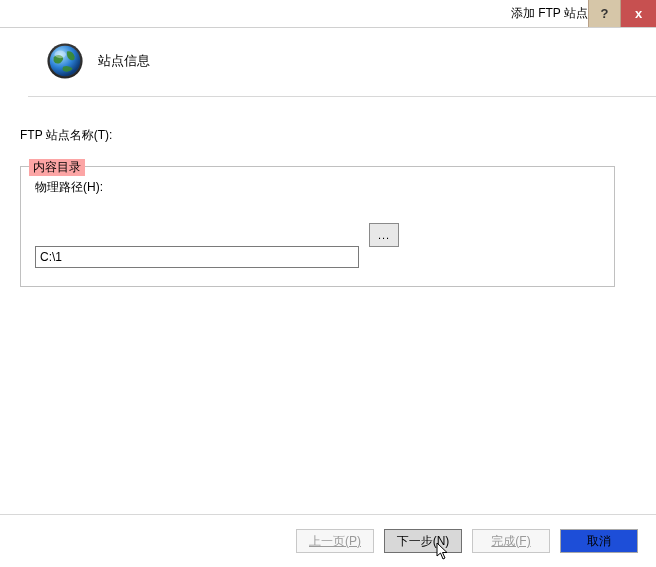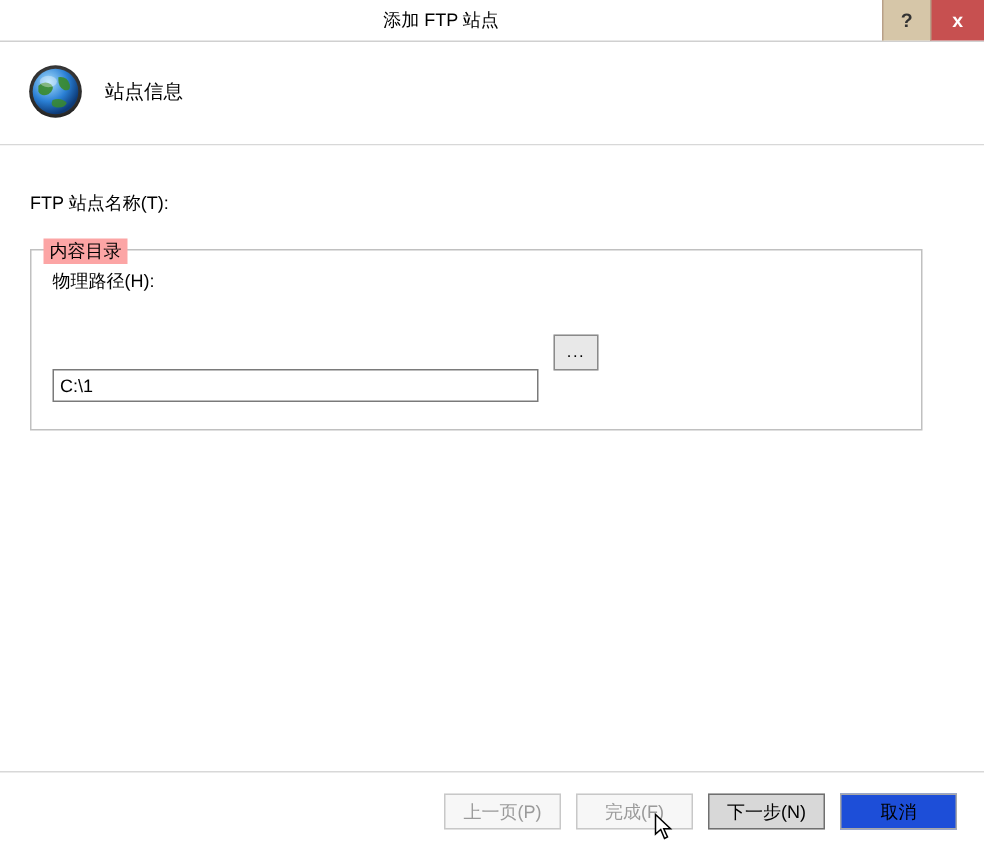--- a/index.html
+++ b/index.html
@@ -14,21 +14,21 @@
     .titlebar {
       height: 28px;
       background: #fff;
       border-bottom: 1px solid #d0d0d0;
       display: flex;
       align-items: center;
       position: relative;
     }
     .titlebar-title {
       flex: 1;
-      text-align: center;
+      text-align: right;
       font-size: 12px;
       color: #000;
     }
     .titlebar-buttons {
       display: flex;
       height: 100%;
     }
     .titlebar-btn {
       width: 32px;
       height: 100%;
@@ -50,20 +50,21 @@
       width: 36px;
       font-weight: bold;
     }
     .header-section {
       padding: 14px 18px 16px 18px;
       border-bottom: 1px solid #d8d8d8;
       display: flex;
       align-items: center;
       gap: 14px;
       background: #fff;
+      margin-left: 28px;
     }
     .globe-icon {
       width: 38px;
       height: 38px;
       flex-shrink: 0;
     }
     .page-title {
       font-size: 13px;
       color: #000;
       font-weight: normal;
@@ -142,20 +143,21 @@
       border: 1px solid #a8a8a8;
       background: #1d4ed8;
       font-size: 12px;
       font-family: inherit;
       cursor: default;
     }
     .footer-btn.disabled {
       color: #9a9a9a;
       background: #f7f7f7;
       border-color: #c8c8c8;
+      text-decoration: underline;
     }
     .footer-btn.primary {
       background: #d8d8d8;
       border-color: #707070;
     }
     .cursor-icon {
       position: absolute;
       bottom: 4px;
       left: 436px;
       pointer-events: none;
@@ -205,21 +207,21 @@
     <div class="field-label">物理路径(H):</div>
     <div class="path-row">
       <input type="text" class="text-input text-input-wide" value="C:\1" style="">
       <button class="browse-btn">...</button>
     </div>
   </div>
 </div>
 
 <div class="footer">
   <button class="footer-btn disabled">上一页(P)</button>
+  <button class="footer-btn primary">下一步(N)</button>
   <button class="footer-btn disabled">完成(F)</button>
-  <button class="footer-btn primary">下一步(N)</button>
   <button class="footer-btn">取消</button>
   <span class="cursor-icon">
     <svg width="14" height="18" viewBox="0 0 14 18">
       <path d="M1 1 L1 14 L4.5 11 L7 17 L9 16 L6.5 10.5 L11 10.5 Z" fill="#fff" stroke="#000" stroke-width="1"></path>
     </svg>
   </span>
 </div>
 
 </body></html>

